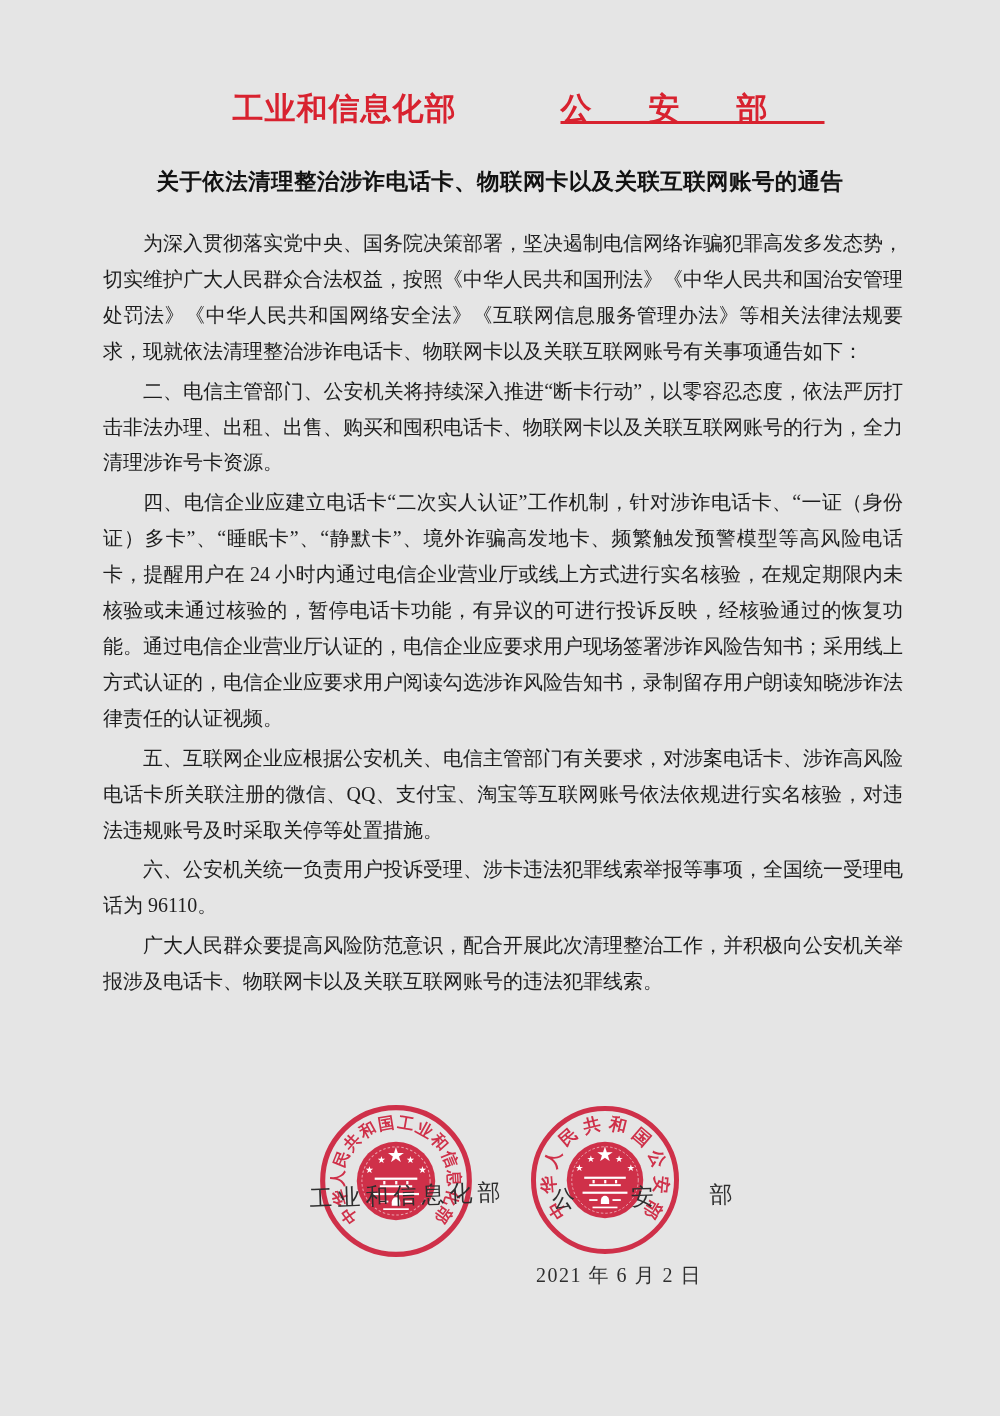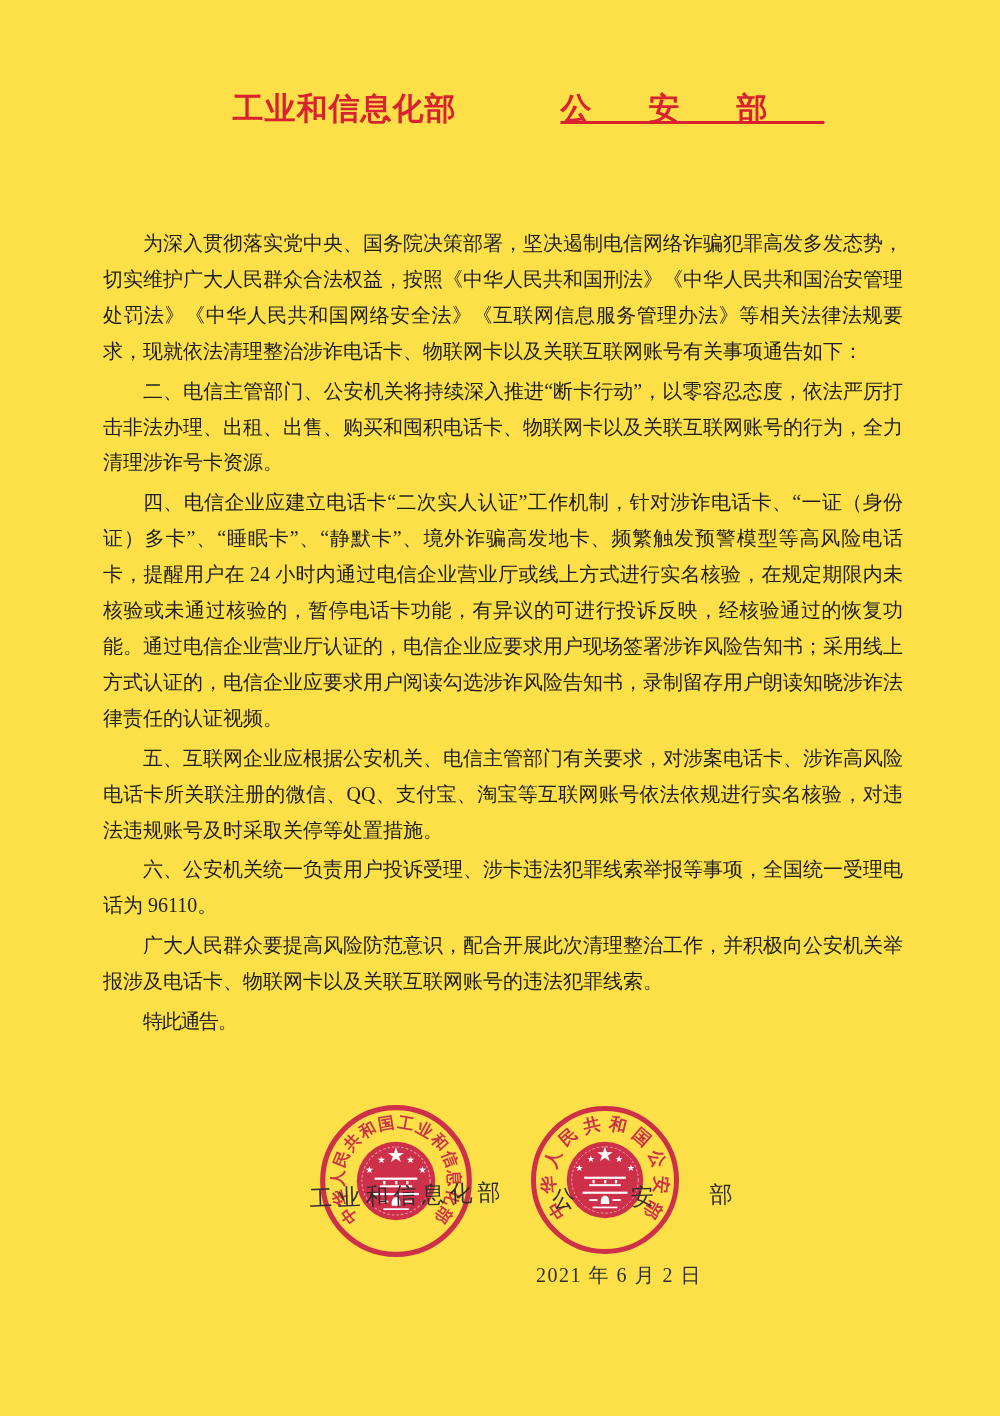--- a/index.html
+++ b/index.html
@@ -1,18 +1,18 @@
 <!DOCTYPE html>
 <html><head>
 <meta charset="utf-8">
 <style>
   html,body { margin:0; padding:0; background:#fdfdfd; }
   .page {
     position:relative; width:1000px; height:1416px;
-    background:#fde047; overflow:hidden;
+    background:#e5e5e5; overflow:hidden;
     font-family:"Liberation Serif","DejaVu Serif",serif;
   }
   
   .hdr {
     position:absolute; top:90px; left:0; right:0;
     display:flex; justify-content:center; align-items:baseline; gap:104px;
     color:#d8222f; font-weight:bold; font-size:31px; line-height:1.2;
   }
   .hdr-left { letter-spacing:1px; }
   .hdr-right { letter-spacing:57px; margin-right:-57px;text-decoration:underline; }
@@ -60,29 +60,29 @@
 </head>
 <body>
 
 <div class="page">
 
   <div class="hdr">
     <span class="hdr-left">工业和信息化部</span>
     <span class="hdr-right">公安部</span>
   </div>
 
+  <h1 class="title">关于依法清理整治涉诈电话卡、物联网卡以及关联互联网账号的通告</h1>
 
   <div class="body-text">
       <p>为深入贯彻落实党中央、国务院决策部署，坚决遏制电信网络诈骗犯罪高发多发态势，切实维护广大人民群众合法权益，按照《中华人民共和国刑法》《中华人民共和国治安管理处罚法》《中华人民共和国网络安全法》《互联网信息服务管理办法》等相关法律法规要求，现就依法清理整治涉诈电话卡、物联网卡以及关联互联网账号有关事项通告如下：</p>
       <p>二、电信主管部门、公安机关将持续深入推进“断卡行动”，以零容忍态度，依法严厉打击非法办理、出租、出售、购买和囤积电话卡、物联网卡以及关联互联网账号的行为，全力清理涉诈号卡资源。</p>
       <p>四、电信企业应建立电话卡“二次实人认证”工作机制，针对涉诈电话卡、“一证（身份证）多卡”、“睡眠卡”、“静默卡”、境外诈骗高发地卡、频繁触发预警模型等高风险电话卡，提醒用户在 24 小时内通过电信企业营业厅或线上方式进行实名核验，在规定期限内未核验或未通过核验的，暂停电话卡功能，有异议的可进行投诉反映，经核验通过的恢复功能。通过电信企业营业厅认证的，电信企业应要求用户现场签署涉诈风险告知书；采用线上方式认证的，电信企业应要求用户阅读勾选涉诈风险告知书，录制留存用户朗读知晓涉诈法律责任的认证视频。</p>
       <p>五、互联网企业应根据公安机关、电信主管部门有关要求，对涉案电话卡、涉诈高风险电话卡所关联注册的微信、QQ、支付宝、淘宝等互联网账号依法依规进行实名核验，对违法违规账号及时采取关停等处置措施。</p>
       <p>六、公安机关统一负责用户投诉受理、涉卡违法犯罪线索举报等事项，全国统一受理电话为 96110。</p>
       <p>广大人民群众要提高风险防范意识，配合开展此次清理整治工作，并积极向公安机关举报涉及电话卡、物联网卡以及关联互联网账号的违法犯罪线索。</p>
-      <p>特此通告。</p>
     </div>
 
   <div class="seal seal-left">
     <svg viewBox="0 0 190 190">
       <circle class="seal-ring-border" cx="95" cy="95" r="86"></circle>
       <g>
           <text x="39.98684438250358" y="134.96939715588817" transform="rotate(-126 39.98684438250358 134.96939715588817)" font-size="19" class="ring-ch">中</text>
           <text x="29.839283620576694" y="114.44430613111086" transform="rotate(-106.61538461538461 29.839283620576694 114.44430613111086)" font-size="19" class="ring-ch">华</text>
           <text x="27.0794085754018" y="91.71469019226551" transform="rotate(-87.23076923076923 27.0794085754018 91.71469019226551)" font-size="19" class="ring-ch">人</text>
           <text x="32.0201238708712" y="69.35755076519419" transform="rotate(-67.84615384615384 32.0201238708712 69.35755076519419)" font-size="19" class="ring-ch">民</text>

